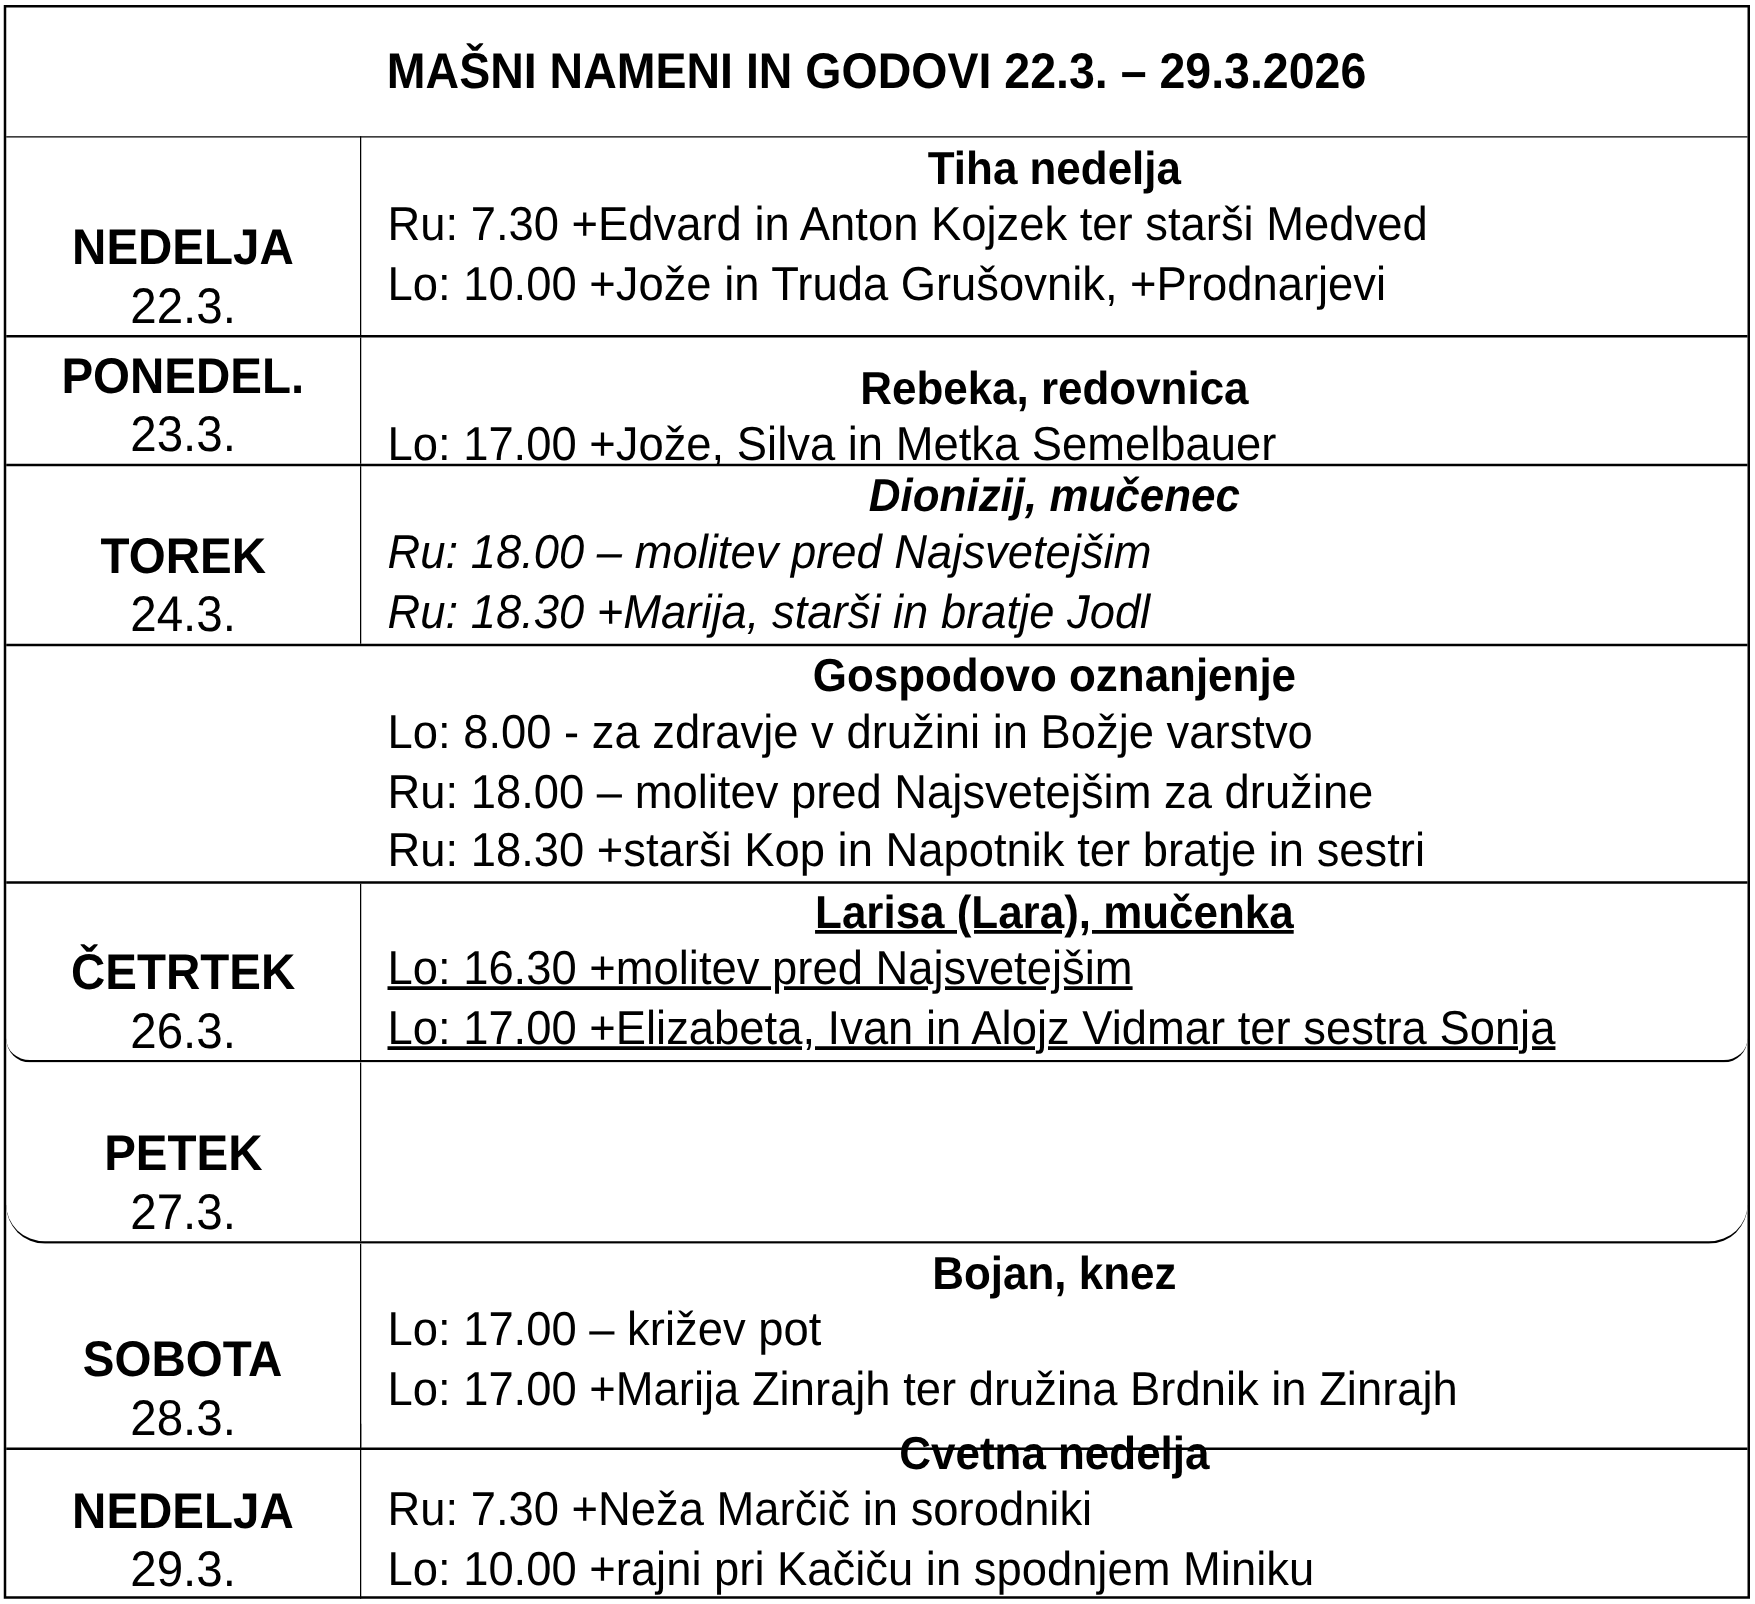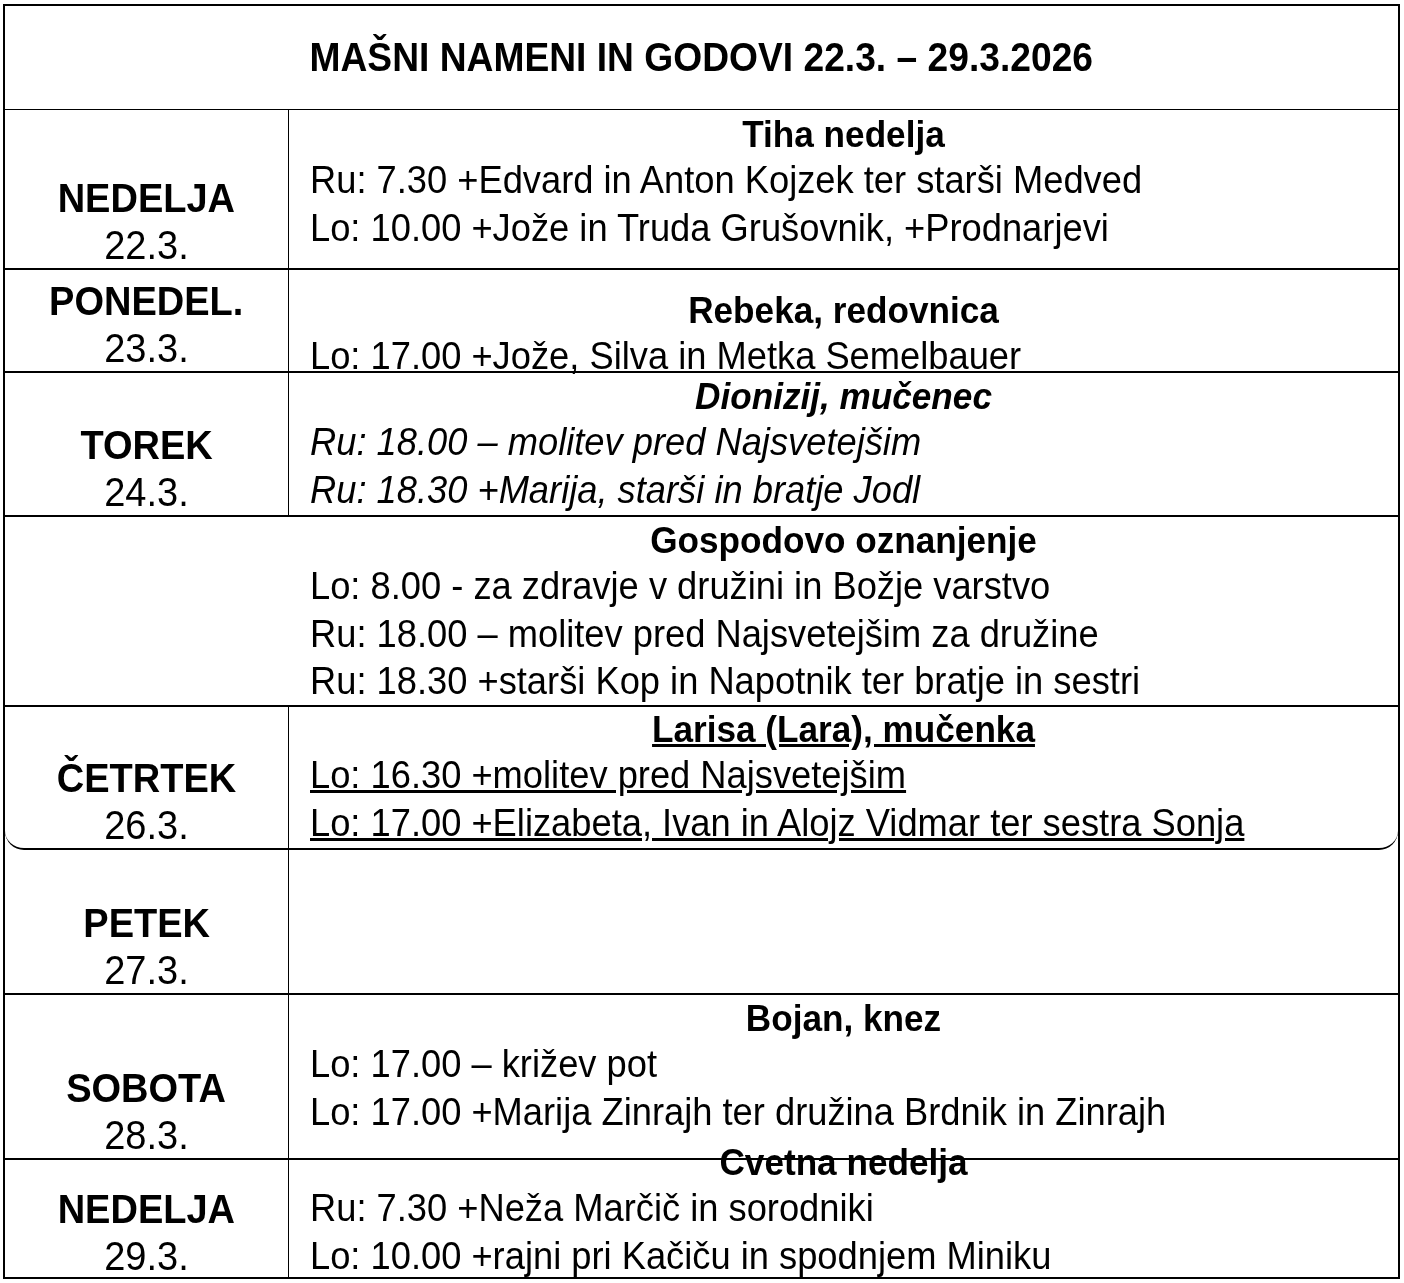--- a/index.html
+++ b/index.html
@@ -162,21 +162,21 @@
       <div class="day-name">ČETRTEK</div>
       <div class="day-date">26.3.</div>
     </div>
     <div class="content-cell" style="padding-top:1px;text-decoration:underline;">
       <div class="feast">Larisa (Lara), mučenka</div>
       <div class="mass">Lo: 16.30 +molitev pred Najsvetejšim</div>
       <div class="mass">Lo: 17.00 +Elizabeta, Ivan in Alojz Vidmar ter sestra Sonja</div>
     </div>
   </div>
 
-  <div class="row" style="top:844px; height:145px;">
+  <div class="row" style="top:844px; height:145px;border-radius:31px;">
     <div class="day-cell">
       <div class="day-name">PETEK</div>
       <div class="day-date">27.3.</div>
     </div>
   </div>
 
   <div class="row" style="top:989px; height:165px;">
     <div class="day-cell">
       <div class="day-name">SOBOTA</div>
       <div class="day-date">28.3.</div>

